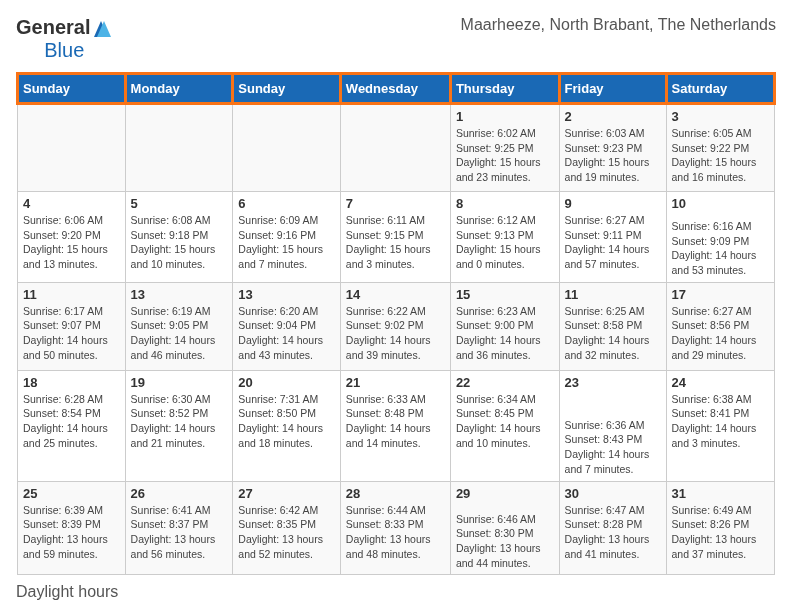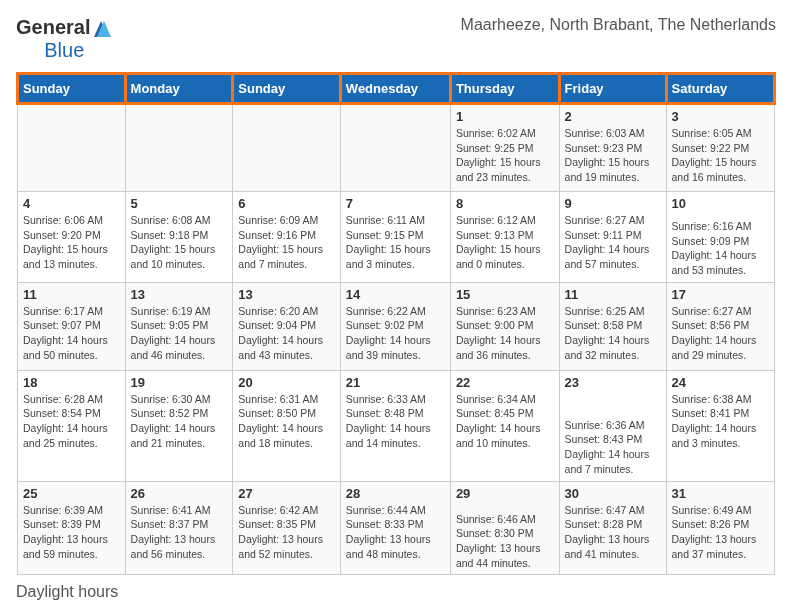--- a/index.html
+++ b/index.html
@@ -262,21 +262,21 @@
         </td>
         <td>
           <span class="day-num">19</span>
           <div class="day-info" style="white-space: pre-line;">Sunrise: 6:30 AM
 Sunset: 8:52 PM
 Daylight: 14 hours
 and 21 minutes.</div>
         </td>
         <td>
           <span class="day-num">20</span>
-          <div class="day-info" style="white-space: pre-line;">Sunrise: 6:31 AM
+          <div class="day-info" style="white-space: pre-line;">Sunrise: 7:31 AM
 Sunset: 8:50 PM
 Daylight: 14 hours
 and 18 minutes.</div>
         </td>
         <td>
           <span class="day-num">21</span>
           <div class="day-info" style="white-space: pre-line;">Sunrise: 6:33 AM
 Sunset: 8:48 PM
 Daylight: 14 hours
 and 14 minutes.</div>

